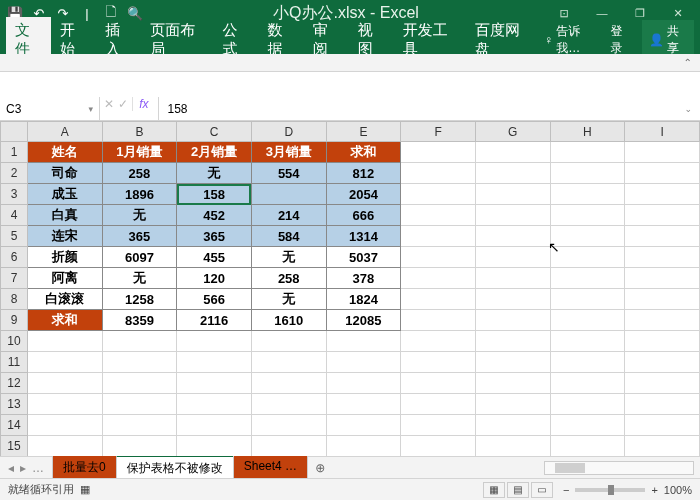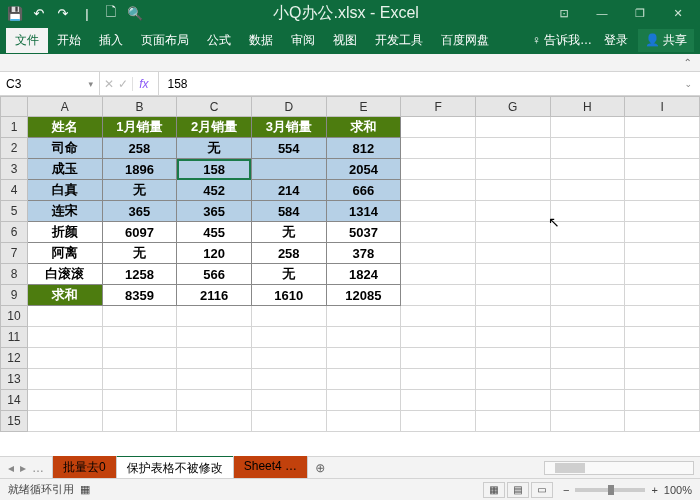--- a/index.html
+++ b/index.html
@@ -4,41 +4,41 @@
 <style>
 * { margin: 0; padding: 0; box-sizing: border-box; font-family: "Microsoft YaHei", sans-serif; }
 body { width: 700px; height: 500px; background: #fff; overflow: hidden; font-size: 12px; display: flex; flex-direction: column; }
 .titlebar { background: #0f6b3d; height: 26px; display: flex; align-items: center; color: #fff; padding: 0 4px; }
 .titlebar .qat { display: flex; gap: 2px; }
 .titlebar .qat .qbtn { width: 22px; height: 22px; display: flex; align-items: center; justify-content: center; color: #fff; font-size: 13px; }
 .titlebar .title { flex: 1; text-align: center; font-size: 16px; color: #e8f3eb; }
 .titlebar .winctl { display: flex; gap: 2px; }
 .titlebar .winctl .wbtn { width: 36px; height: 22px; display: flex; align-items: center; justify-content: center; color: #cfe5d6; font-size: 11px; }
 .ribbon { background: #0f6b3d; height: 28px; display: flex; align-items: center; padding: 0 6px; color: #fff; }
-.ribbon .tab { padding: 4px 9px; font-size: 12px; cursor: pointer; }
+.ribbon .tab { padding: 4px 9px; font-size: 15px; cursor: pointer; }
 .ribbon .tab.active { background: #f3f3f3; color: #0f6b3d; }
 .ribbon .spacer { flex: 1; }
 .ribbon .rbtn { display: flex; align-items: center; gap: 3px; padding: 2px 6px; }
 .ribbon .share { background: #1a7a49; padding: 3px 7px; margin-left: 4px; }
 .collapsebar { height: 18px; border-bottom: 1px solid #d4d4d4; background: #f3f3f3; display: flex; justify-content: flex-end; padding: 0 8px; align-items: center; color: #666; font-size: 10px; }
-.fbar { height: 24px; background: #fff; border-bottom: 1px solid #d4d4d4; display: flex; align-items: center; }
+.fbar { height: 24px; background: #fff; border-bottom: 1px solid #d4d4d4; display: flex; align-items: flex-start; margin-top: 25px; }
 .fbar .namebox { width: 100px; border-right: 1px solid #d4d4d4; padding: 0 6px; height: 100%; display: flex; align-items: center; justify-content: space-between; }
 .fbar .namebox span:last-child { color: #888; font-size: 9px; }
 .fbar .fxbtns { display: flex; padding: 0 4px; gap: 4px; color: #bbb; font-size: 12px; align-items: center; }
 .fbar .fx { font-style: italic; color: #8b5cf6; padding: 0 6px; border-left: 1px solid #e0e0e0; }
 .fbar .fval { flex: 1; padding: 0 8px; border-left: 1px solid #d4d4d4; height: 100%; display: flex; align-items: center; justify-content: space-between; }
 .fbar .fval .expand { color: #888; font-size: 9px; }
 .grid { flex: 1; overflow: hidden; position: relative; background: #fff; }
 table { border-collapse: collapse; width: 100%; }
 .colhdr th { background: #e6e6e6; border: 1px solid #bfbfbf; font-weight: normal; font-size: 12px; height: 20px; color: #333; }
 .colhdr th.corner { width: 26px; background: #e6e6e6; }
 .colhdr th { width: 72px; }
 tbody td.rowhdr { background: #e6e6e6; border: 1px solid #bfbfbf; text-align: center; width: 26px; font-size: 12px; color: #333; }
 tbody td { border: 1px solid #d4d4d4; height: 21px; text-align: center; font-size: 13px; }
-.hdr { background: #4d7c0f; color: #fff; font-weight: bold; border: 1px solid #888; }
+.hdr { background: #c2410c; color: #fff; font-weight: bold; border: 1px solid #888; }
 .blue { background: #b6d0e6; border: 1px solid #888; font-weight: bold; }
 .white { background: #fff; border: 1px solid #888; font-weight: bold; }
 .rowlabel { font-weight: bold; }
 .sel { outline: 2px solid #1a7a49; outline-offset: -2px; }
 .sheetbar { height: 22px; border-top: 1px solid #d4d4d4; background: #f3f3f3; display: flex; align-items: center; font-size: 12px; }
 .sheetbar .nav { display: flex; gap: 6px; padding: 0 8px; color: #888; }
 .sheetbar .tabs { display: flex; }
 .sheetbar .stab { padding: 3px 10px; border: 1px solid #ccc; background: #c2410c; border-bottom: none; margin-right: -1px; }
 .sheetbar .stab.active { background: #fff; border-top: 2px solid #0f6b3d; }
 .sheetbar .addtab { padding: 0 8px; color: #666; }

